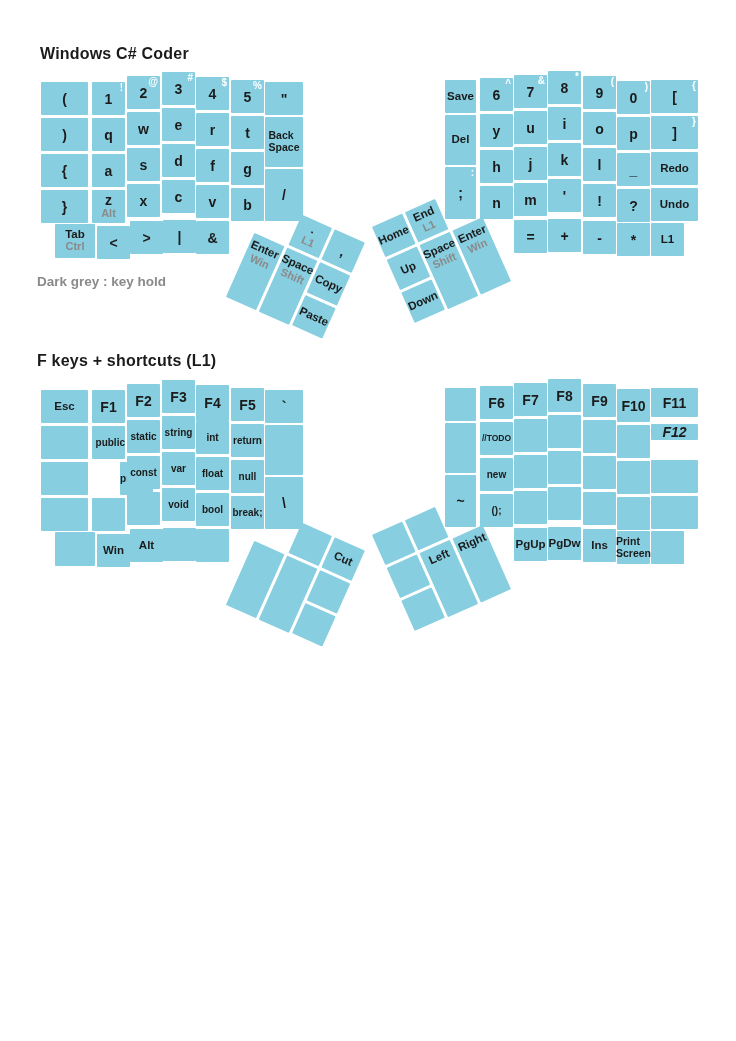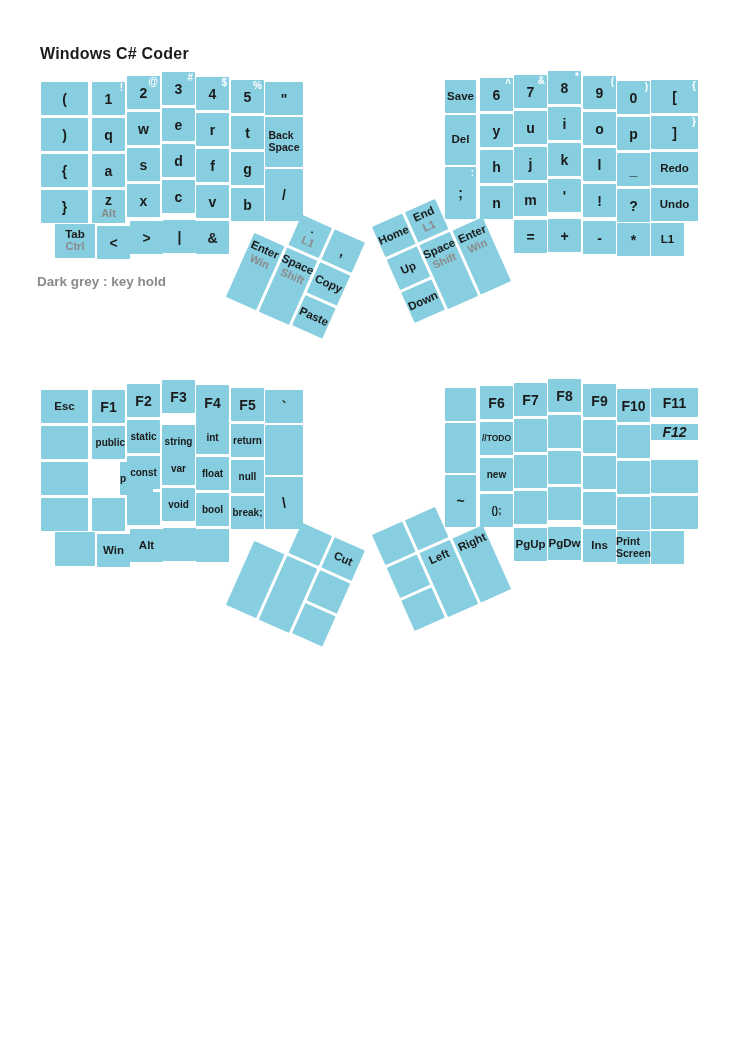--- a/index.html
+++ b/index.html
@@ -24,20 +24,21 @@
   .key .sup{position:absolute;top:0px;right:2px;font-size:10px;line-height:1.1;color:var(--sup-col,#ffffff);}
   .cluster{position:absolute;transform-origin:0 0;}
   .cluster .key{box-shadow:none;}
 </style>
 </head>
 <body>
 
 <div class="canvas">
   <div class="title" style="left:40px;top:45px;">Windows C# Coder</div>
   <div class="note" style="left:37px;top:274px;">Dark grey : key hold</div>
+  <div class="title" style="left:37px;top:352px;">F keys + shortcuts (L1)</div>
   <div id="keys-root">
       <div class="key" style="left: 41px; top: 82px; width: 47px; height: 33px;">
         <span class="main">(</span>
       </div>
       <div class="key" style="left: 92px; top: 82px; width: 33px; height: 33px;">
         <span class="sup">!</span>
         <span class="main">1</span>
       </div>
       <div class="key" style="left: 127px; top: 76px; width: 33px; height: 33px;">
         <span class="sup">@</span>
@@ -307,21 +308,21 @@
       <div class="key" style="left: 265px; top: 390px; width: 38px; height: 33px;">
         <span class="main">`</span>
       </div>
       <div class="key" style="left: 41px; top: 426px; width: 47px; height: 33px;"></div>
       <div class="key xs" style="left: 92px; top: 426px; width: 33px; height: 33px; align-items: flex-end;">
         <span class="main">public</span>
       </div>
       <div class="key xs" style="left: 127px; top: 420px; width: 33px; height: 33px;">
         <span class="main">static</span>
       </div>
-      <div class="key xs" style="left: 162px; top: 425px; width: 33px; height: 33px;">
+      <div class="key xs" style="left: 162px; top: 416px; width: 33px; height: 33px;">
         <span class="main">string</span>
       </div>
       <div class="key xs" style="left: 196px; top: 421px; width: 33px; height: 33px;">
         <span class="main">int</span>
       </div>
       <div class="key xs" style="left: 231px; top: 424px; width: 33px; height: 33px;">
         <span class="main">return</span>
       </div>
       <div class="key" style="left: 265px; top: 425px; width: 38px; height: 50px;"></div>
       <div class="key" style="left: 41px; top: 462px; width: 47px; height: 33px;"></div>

